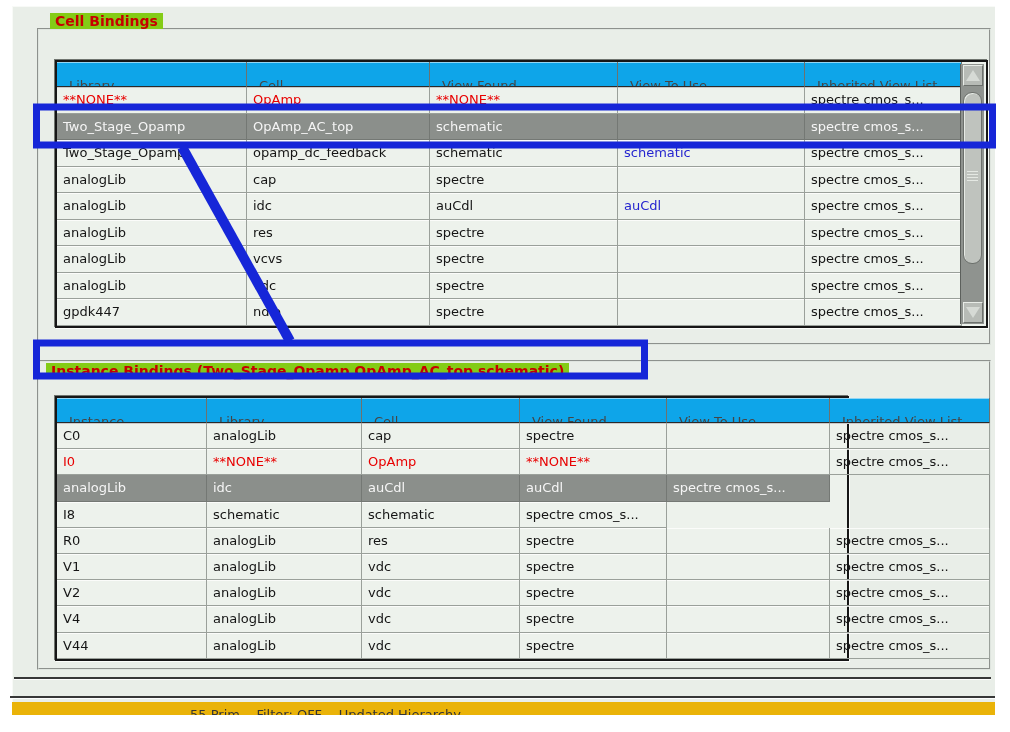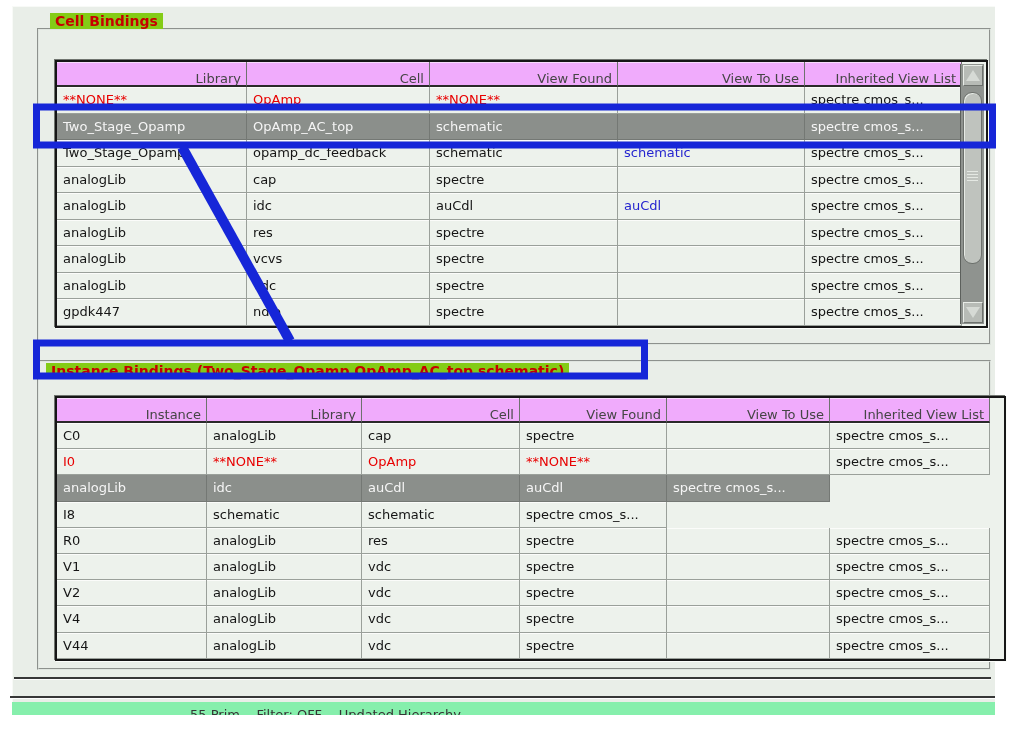--- a/index.html
+++ b/index.html
@@ -22,33 +22,33 @@
   }
   .gb1-title { left:50px; top:13px; }
   .gb2-title { left:46px; top:363px; }
 
   .tbl {
     position:absolute; z-index:2; background:#edf2ec;
     border:2px solid #161616;
     box-shadow:1px 1px 0 #fbfdfa, -1px -1px 0 #70756f;
   }
   .t1 { left:55px; top:60px; width:933px; height:268px; }
-  .t2 { left:55px; top:396px; width:951px; height:265px; }
+  .t2 { left:55px; top:396px; width:794px; height:265px; }
   .trow { display:grid; }
   .t1 .trow { grid-template-columns:190px 183px 188px 187px 157px; height:26.5px; }
   .t2 .trow { grid-template-columns:150px 155px 158px 147px 163px 160px; height:26.2px; }
   .t1 .thead.trow, .t2 .thead.trow { height:25px; }
   .cell {
     font-size:13px; line-height:25px; padding-left:6px; color:#151515;
     border-right:1px solid #9aa09a; border-bottom:1px solid #9aa09a;
     box-shadow:inset 0 1px 0 rgba(255,255,255,.75);
     white-space:nowrap; overflow:hidden; height:100%;
   }
   .thead .cell {
-    background:#f0abfc; color:#454545; text-align:right; padding:5px;
+    background:#0ea5e9; color:#454545; text-align:left; padding:12px;
     border-right:1px solid #6e726e; border-bottom:2px solid #2a2a2a;
     box-shadow:inset 0 1px 0 rgba(255,255,255,.55); line-height:23px;
   }
   .sel .cell {
     background:#8b8f8b; color:#f5f5f5;
     border-right-color:#747874; border-bottom-color:#747874; box-shadow:none;
   }
   .red  { color:#e80000 !important; }
   .blue { color:#2525cf !important; }
 
@@ -80,21 +80,21 @@
   }
   .sb-grip { margin-top:78px; }
   .sb-grip div { height:1px; background:#7a7e7a; border-bottom:1px solid #e4e8e3; margin:2px 3px; }
 
   .sep { position:absolute; z-index:1; border-top:2px solid #373737; border-bottom:1px solid #fdfdfd; }
   .sep1 { left:14px; top:677px; width:977px; }
   .sep2 { left:10px; top:696px; width:985px; }
 
   .status {
     position:absolute; left:12px; top:702px; width:983px; height:13px;
-    background:#86efac; overflow:hidden; z-index:1;
+    background:#eab308; overflow:hidden; z-index:1;
   }
   .status span {
     display:block; margin:5px 0 0 178px;
     font-size:13px; color:#343434; white-space:pre;
   }
 
   .annotations { position:absolute; left:0; top:0; z-index:10; pointer-events:none; }
 </style>
 </head>
 <body>

